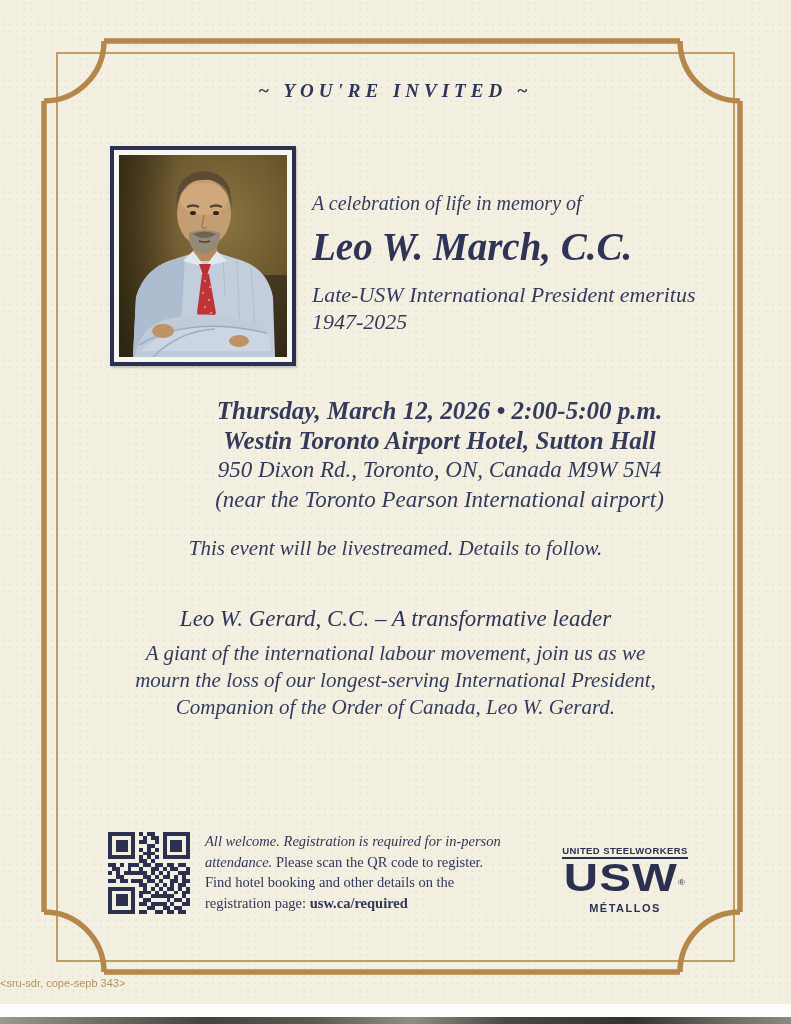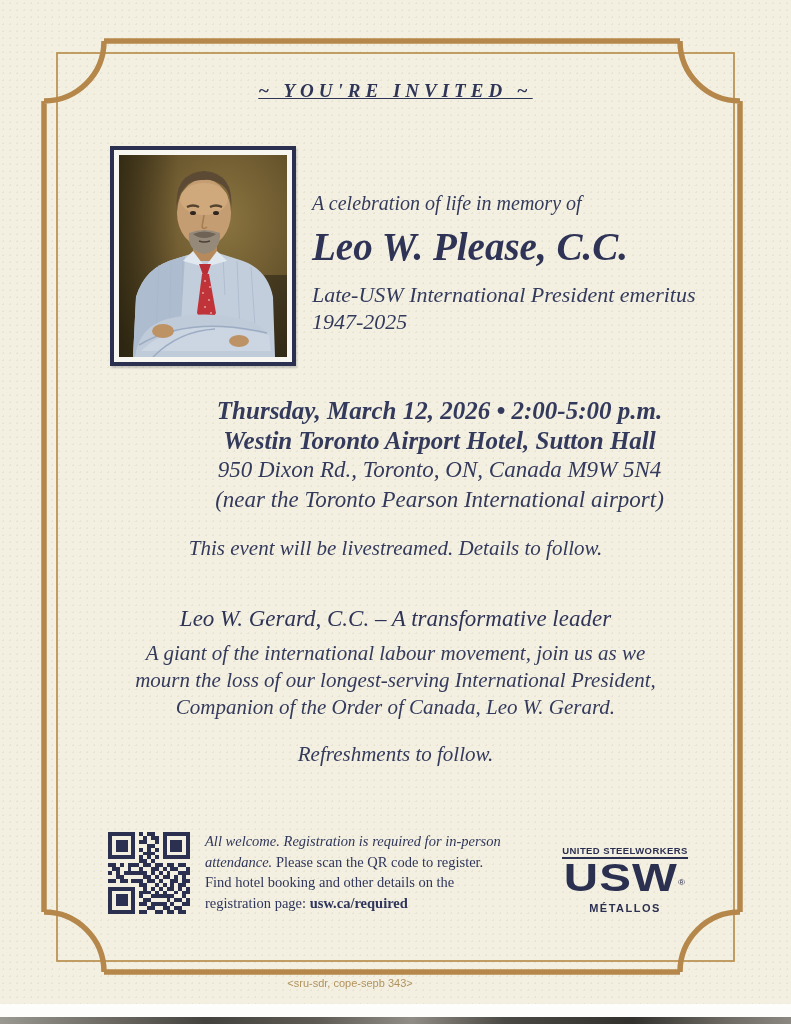--- a/index.html
+++ b/index.html
@@ -5,21 +5,21 @@
   html,body{margin:0;padding:0;background:#ffffff;}
   .scan{position:relative;width:791px;height:1024px;overflow:hidden;background:#ffffff;
         font-family:"Liberation Serif","DejaVu Serif",serif;color:#343a5c;}
   .card{position:absolute;left:0;top:0;width:791px;height:1004px;background:#f3f0e2;
         background-image:radial-gradient(rgba(205,198,172,.28) 1px, transparent 1px);
         background-size:7px 7px;}
   .border-svg{position:absolute;left:0;top:0;}
   .abs{position:absolute;}
   .center{left:0;width:791px;text-align:center;}
   .b{font-weight:bold;}
-  .banner{top:80px;font-size:19px;font-weight:bold;font-style:italic;letter-spacing:5px;color:#2f3557;text-decoration:underline;}
+  .banner{top:80px;font-size:19px;font-weight:bold;font-style:italic;letter-spacing:5px;color:#2f3557;}
   .photo-frame{left:110px;top:146px;width:186px;height:220px;box-sizing:border-box;
         border:4px solid #2c3050;padding:5px;background:#f7f6f1;box-shadow:1px 2px 2px rgba(60,60,70,.25);}
   .hdr{left:312px;top:192px;width:400px;}
   .hdr .intro{font-size:20px;font-style:italic;margin:0 0 10px 0;}
   .hdr .name{font-size:39px;line-height:44px;font-weight:bold;font-style:italic;margin:0 0 12px 0;color:#2f3457;}
   .hdr .sub{font-size:22px;line-height:27px;font-style:italic;margin:0;}
   .ev{top:396px;line-height:29.5px;margin-left:44px;}
   .ev .d1{font-size:25px;font-weight:bold;font-style:italic;}
   .ev .d2{font-size:23px;font-style:italic;}
   .live{top:536px;font-size:21px;font-style:italic;}
@@ -33,21 +33,21 @@
   .reg{left:205px;top:831px;width:340px;font-size:14.5px;line-height:20.5px;color:#30365a;}
   .reg .bi{font-weight:normal;font-style:italic;}
   .logo{left:545px;top:840px;width:160px;text-align:center;color:#2c3050;
         font-family:"Liberation Sans","DejaVu Sans",sans-serif;}
   .logo .top{font-size:9.5px;font-weight:bold;letter-spacing:.4px;border-bottom:2px solid #2c3050;
         display:inline-block;padding-bottom:1px;}
   .logo .main{font-size:44px;font-weight:bold;line-height:34px;letter-spacing:1px;
         transform:scale(1.08,.88);transform-origin:center;display:block;margin-top:1px;}
   .logo .reg-mark{font-size:9px;vertical-align:6px;font-weight:normal;}
   .logo .bottom{font-size:11px;font-weight:bold;letter-spacing:1.5px;display:block;margin-top:2px;}
-  .foot-code{left:0;top:977px;width:700px;text-align:center;font-size:11px;color:#b2935e;
+  .foot-code{left:0;top:977px;width:700px;text-align:left;font-size:11px;color:#b2935e;
         font-family:"Liberation Sans","DejaVu Sans",sans-serif;}
   .strip-white{position:absolute;left:0;top:1004px;width:791px;height:13px;background:#fdfdfc;}
   .strip-gray{position:absolute;left:0;top:1017px;width:791px;height:7px;
         background:linear-gradient(90deg,#9a9991 0%,#716f67 12%,#44423d 26%,#5c5a52 40%,
         #8f8d85 52%,#4a4842 64%,#33312d 80%,#6d6b63 92%,#8a8880 100%);}
 </style>
 </head>
 <body>
 
 <div class="scan">
@@ -131,41 +131,40 @@
           <path d="M20,190 Q70,160 148,178" stroke="#9cacc2" stroke-width="1.5" fill="none"></path>
           <path d="M34,202 Q60,176 96,174" stroke="#9cacc2" stroke-width="1.5" fill="none"></path>
           <ellipse cx="44" cy="176" rx="11" ry="7" fill="#bd9264"></ellipse>
           <ellipse cx="120" cy="186" rx="10" ry="6" fill="#bd9264"></ellipse>
         </g>
       </svg>
     </div>
 
     <div class="abs hdr">
       <div class="intro">A celebration of life in memory of</div>
-      <div class="name">Leo W. Please, C.C.</div>
+      <div class="name">Leo W. March, C.C.</div>
       <div class="sub">Late-USW International President emeritus</div>
       <div class="sub">1947-2025</div>
     </div>
 
     <div class="abs center ev">
       <div class="d1">Thursday, March 12, 2026 • 2:00-5:00 p.m.</div>
       <div class="d1">Westin Toronto Airport Hotel, Sutton Hall</div>
       <div class="d2">950 Dixon Rd., Toronto, ON, Canada M9W 5N4</div>
       <div class="d2">(near the Toronto Pearson International airport)</div>
     </div>
 
     <div class="abs center live">This event will be livestreamed. Details to follow.</div>
 
     <div class="abs center trib-h">Leo W. Gerard, C.C. – A transformative leader</div>
     <div class="abs center trib-p">
       <div>A giant of the international labour movement, join us as we</div>
       <div>mourn the loss of our longest-serving International President,</div>
       <div>Companion of the Order of Canada, Leo W. Gerard.</div>
     </div>
-    <div class="abs center refresh">Refreshments to follow.</div>
 
     <div class="abs qr">
         <span class="on"></span>
         <span class="on"></span>
         <span class="on"></span>
         <span class="on"></span>
         <span class="on"></span>
         <span class="on"></span>
         <span class="on"></span>
         <span></span>

